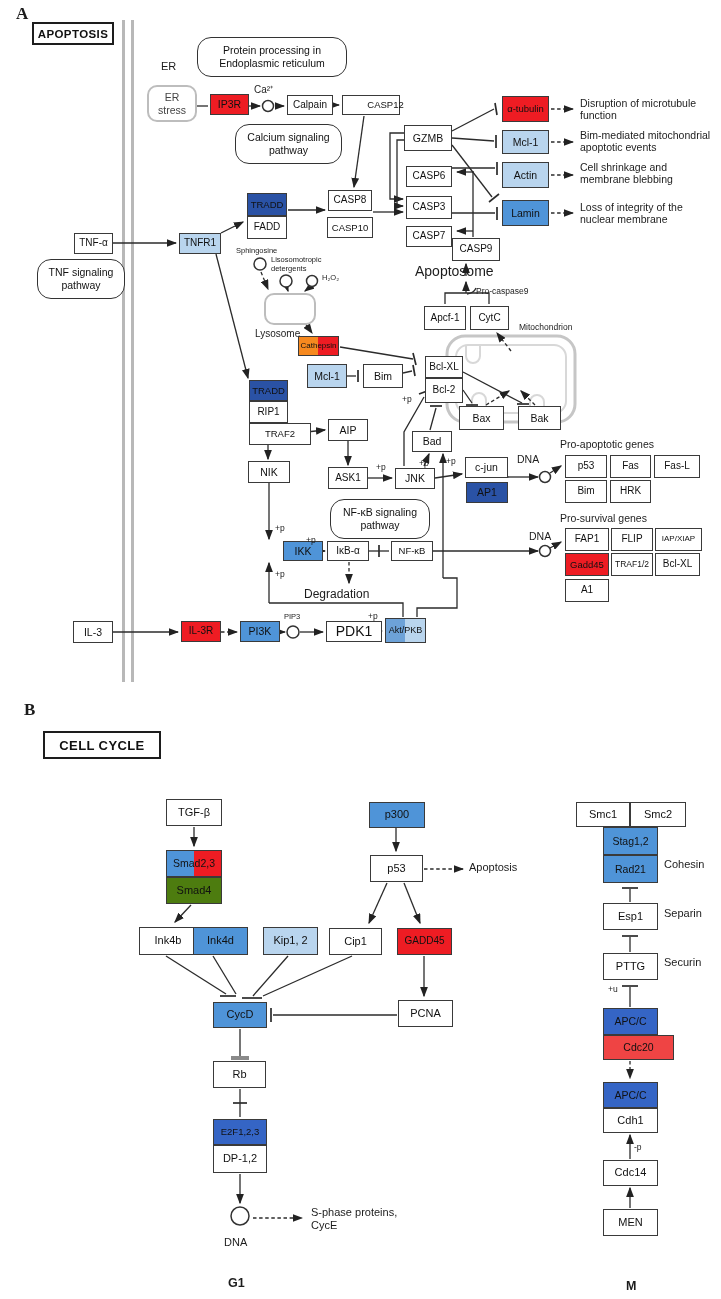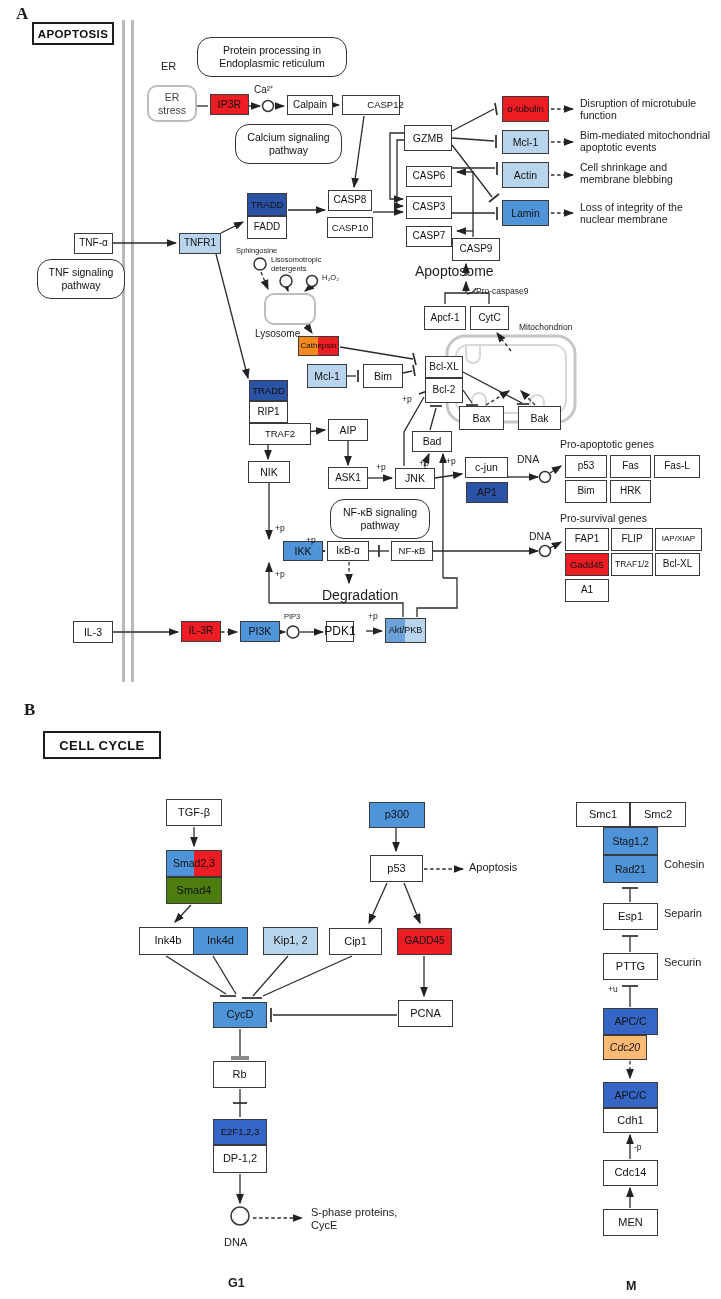--- a/index.html
+++ b/index.html
@@ -270,26 +270,26 @@
       <div class="n box" style="left: 565px; top: 480px; width: 42px; height: 23px; font-size: 10px;">Bim</div>
       <div class="n box" style="left: 610px; top: 480px; width: 41px; height: 23px; font-size: 10px;">HRK</div>
       <div class="n text" style="left: 560px; top: 512px; font-size: 10.5px;">Pro-survival genes</div>
       <div class="n box" style="left: 565px; top: 528px; width: 44px; height: 23px; font-size: 10px;">FAP1</div>
       <div class="n box" style="left: 611px; top: 528px; width: 42px; height: 23px; font-size: 10px;">FLIP</div>
       <div class="n box" style="left: 655px; top: 528px; width: 47px; height: 23px; font-size: 8px;">IAP/XIAP</div>
       <div class="n box" style="left: 565px; top: 553px; width: 44px; height: 23px; font-size: 9.5px; background: rgb(238, 28, 35);">Gadd45</div>
       <div class="n box" style="left: 611px; top: 553px; width: 42px; height: 23px; font-size: 8.5px;">TRAF1/2</div>
       <div class="n box" style="left: 655px; top: 553px; width: 45px; height: 23px; font-size: 10px;">Bcl-XL</div>
       <div class="n box" style="left: 565px; top: 579px; width: 44px; height: 23px; font-size: 10px;">A1</div>
-      <div class="n text" style="left: 322px; top: 587px; font-size: 14px;">Degradation</div>
+      <div class="n text" style="left: 304px; top: 587px; font-size: 12px;">Degradation</div>
       <div class="n box" style="left: 73px; top: 621px; width: 40px; height: 22px;">IL-3</div>
       <div class="n box" style="left: 181px; top: 621px; width: 40px; height: 21px; font-size: 10px; background: rgb(238, 28, 35);">IL-3R</div>
       <div class="n box" style="left: 240px; top: 621px; width: 40px; height: 21px; background: rgb(79, 148, 216);">PI3K</div>
       <div class="n text" style="left: 284px; top: 613px; font-size: 7.5px;">PIP3</div>
-      <div class="n box" style="left: 326px; top: 621px; width: 28px; height: 21px; font-size: 12px;">PDK1</div>
+      <div class="n box" style="left: 326px; top: 621px; width: 56px; height: 21px; font-size: 14px;">PDK1</div>
       <div class="n box" style="left: 385px; top: 618px; width: 41px; height: 25px; font-size: 9px; background: linear-gradient(90deg, rgb(109, 162, 216) 0px, rgb(109, 162, 216) 50%, rgb(185, 213, 238) 50%, rgb(185, 213, 238) 100%);">Akt/PKB</div>
       <div class="n text" style="left: 376px; top: 462px; font-size: 8.5px;">+p</div>
       <div class="n text" style="left: 419px; top: 458px; font-size: 8.5px;">+p</div>
       <div class="n text" style="left: 446px; top: 456px; font-size: 8.5px;">+p</div>
       <div class="n text" style="left: 402px; top: 394px; font-size: 8.5px;">+p</div>
       <div class="n text" style="left: 275px; top: 523px; font-size: 8.5px;">+p</div>
       <div class="n text" style="left: 306px; top: 535px; font-size: 8.5px;">+p</div>
       <div class="n text" style="left: 275px; top: 569px; font-size: 8.5px;">+p</div>
       <div class="n text" style="left: 368px; top: 611px; font-size: 8.5px;">+p</div>
       <div class="n text bold serif" style="left: 24px; top: 700px; font-size: 17px;">B</div>
@@ -318,21 +318,21 @@
       <div class="n box" style="left: 630px; top: 802px; width: 56px; height: 25px; font-size: 11px;">Smc2</div>
       <div class="n box" style="left: 603px; top: 827px; width: 55px; height: 28px; font-size: 10.5px; background: rgb(79, 148, 216);">Stag1,2</div>
       <div class="n box" style="left: 603px; top: 855px; width: 55px; height: 28px; font-size: 10.5px; background: rgb(79, 148, 216);">Rad21</div>
       <div class="n text" style="left: 664px; top: 858px; font-size: 11px;">Cohesin</div>
       <div class="n box" style="left: 603px; top: 903px; width: 55px; height: 27px; font-size: 11px;">Esp1</div>
       <div class="n text" style="left: 664px; top: 907px; font-size: 11px;">Separin</div>
       <div class="n box" style="left: 603px; top: 953px; width: 55px; height: 27px; font-size: 11px;">PTTG</div>
       <div class="n text" style="left: 664px; top: 956px; font-size: 11px;">Securin</div>
       <div class="n text" style="left: 608px; top: 984px; font-size: 8.5px;">+u</div>
       <div class="n box" style="left: 603px; top: 1008px; width: 55px; height: 27px; font-size: 10.5px; background: rgb(53, 101, 197);">APC/C</div>
-      <div class="n box" style="left: 603px; top: 1035px; width: 44px; height: 25px; font-size: 10.5px; background: #fdba74; font-style: italic;">Cdc20</div>
+      <div class="n box" style="left: 603px; top: 1035px; width: 71px; height: 25px; font-size: 10.5px; background: #ef4444;">Cdc20</div>
       <div class="n box" style="left: 603px; top: 1082px; width: 55px; height: 26px; font-size: 10.5px; background: rgb(53, 101, 197);">APC/C</div>
       <div class="n box" style="left: 603px; top: 1108px; width: 55px; height: 25px; font-size: 11px;">Cdh1</div>
       <div class="n text" style="left: 634px; top: 1142px; font-size: 8.5px;">-p</div>
       <div class="n box" style="left: 603px; top: 1160px; width: 55px; height: 26px; font-size: 11px;">Cdc14</div>
       <div class="n box" style="left: 603px; top: 1209px; width: 55px; height: 27px; font-size: 11px;">MEN</div>
       <div class="n text bold" style="left: 626px; top: 1279px; font-size: 12.5px;">M</div>
     </div>
 </div>
 
 </body></html>

